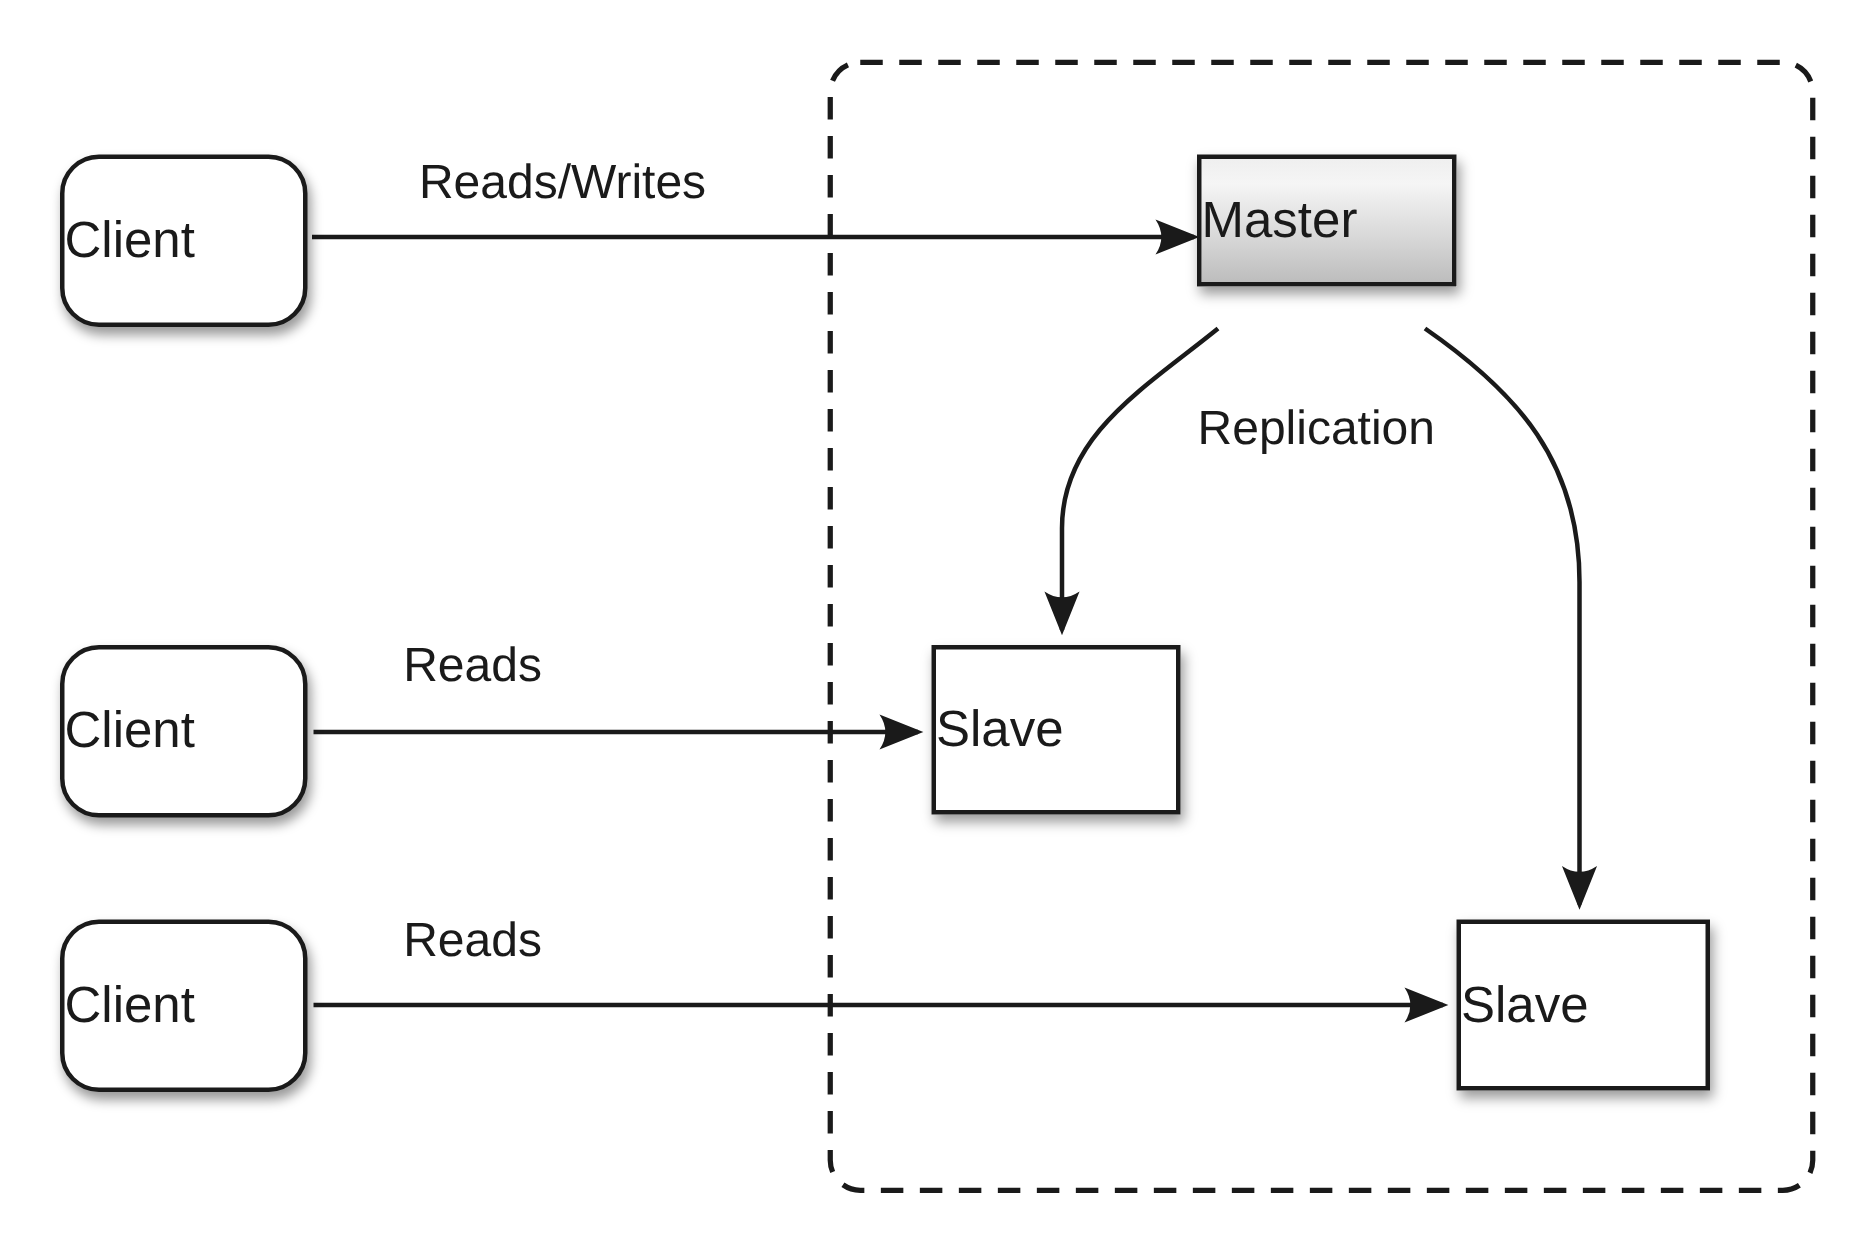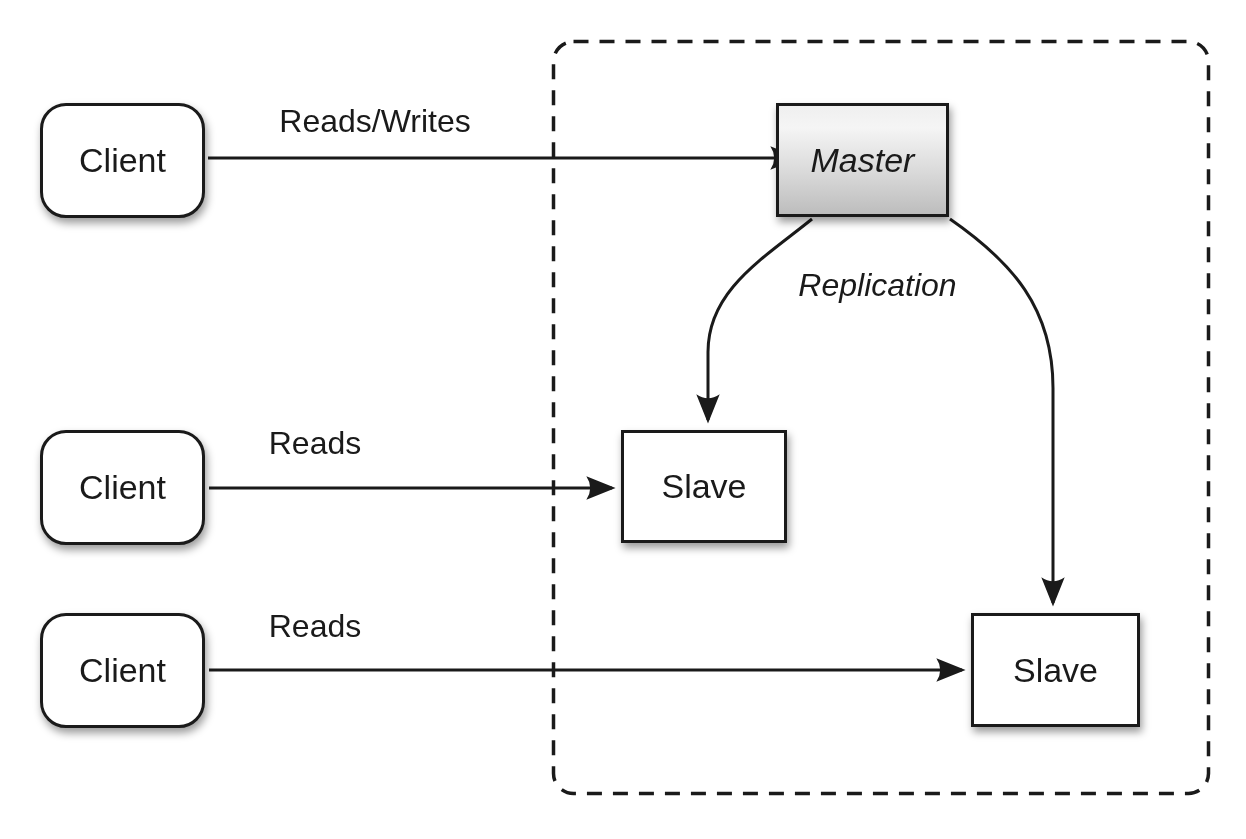--- a/index.html
+++ b/index.html
@@ -37,44 +37,43 @@
     fill: var(--line, #1a1a1a);
     stroke: none;
   }
   .node {
     position: absolute;
     box-sizing: border-box;
     border: 3px solid var(--node-border, #1a1a1a);
     background: var(--node-fill, #ffffff);
     display: flex;
     align-items: center;
-    justify-content: center;
+    justify-content: flex-start;
     font-size: 34px;
     box-shadow: 2px 5px 8px rgba(0, 0, 0, 0.40);
   }
   .node-client {
     left: 40px;
     width: 165px;
     height: 115px;
     border-radius: 26px;
   }
   .node-client-1 { top: 103px; }
   .node-client-2 { top: 430px; }
   .node-client-3 { top: 613px; }
   .node-master {
-    left: 776px;
+    left: 798px;
     top: 103px;
     width: 173px;
-    height: 114px;
+    height: 88px;
     background: linear-gradient(180deg,
       var(--master-fill-top, #f0f0f0) 0%,
       #f5f5f5 20%,
       #d9d9d9 62%,
       var(--master-fill-bottom, #bdbdbd) 100%);
-    font-style: italic;
   }
   .node-slave-1 {
     left: 621px;
     top: 430px;
     width: 166px;
     height: 113px;
   }
   .node-slave-2 {
     left: 971px;
     top: 613px;
@@ -84,21 +83,21 @@
   .edge-label {
     position: absolute;
     font-size: 32px;
     line-height: 38px;
     text-align: center;
     white-space: nowrap;
   }
   .label-reads-writes { left: 240px; top: 102px; width: 270px; }
   .label-reads-1      { left: 245px; top: 424px; width: 140px; }
   .label-reads-2      { left: 245px; top: 607px; width: 140px; }
-  .label-replication  { left: 770px; top: 266px; width: 215px; font-style: italic; }
+  .label-replication  { left: 770px; top: 266px; width: 215px; }
 </style>
 </head>
 <body>
 
 <div class="stage">
 
   <svg class="edges-layer" viewBox="0 0 1246 839" xmlns="http://www.w3.org/2000/svg">
     <defs>
       <marker id="arrow" viewBox="0 0 10 8" refX="8.5" refY="4" markerWidth="34" markerHeight="26" markerUnits="userSpaceOnUse" orient="auto">
         <path class="arrow-head-shape" d="M0.6,0.4 L9.6,4 L0.6,7.6 Q3,4 0.6,0.4 Z"></path>

